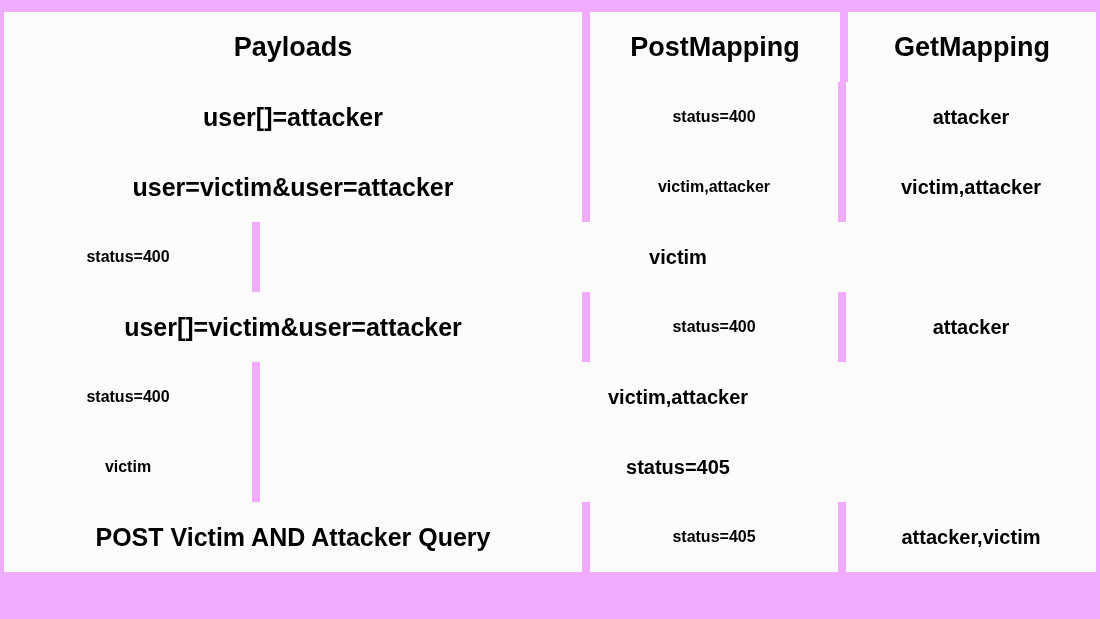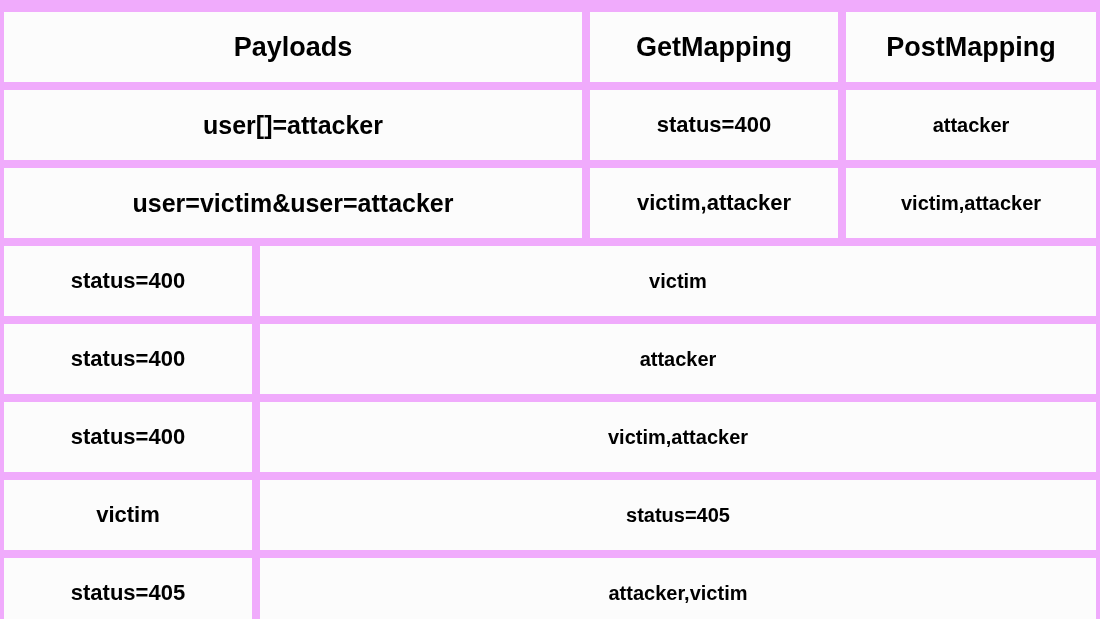--- a/index.html
+++ b/index.html
@@ -29,21 +29,21 @@
   .table-row {
     display: flex;
     flex-direction: row;
     width: 100%;
     flex: 0 0 auto;
     box-sizing: border-box;
   }
 
   
   .table-row + .table-row {
-    margin-top: 8px;
+    margin-top: 0;
     align-items: flex-end;
   }
 
   .cell {
     background: #fcfcfc;
     box-sizing: border-box;
     display: flex;
     align-items: center;
     justify-content: center;
     text-align: center;
@@ -67,64 +67,66 @@
     height: 70px;
     font-size: 27px;
   }
 
   .body-row .cell {
     height: 70px;
     font-size: 25px;
   }
 
   .body-row .col-payloads   { font-size: 25px; }
-  .body-row .col-getmapping { font-size: 22px; }
+  .body-row .col-getmapping { font-size: 16px; }
   .body-row .col-postmapping{ font-size: 20px; }
 </style>
 </head>
 <body>
 
 <div id="table-root">
 
   <div class="table-row header-row">
     <div class="cell col-payloads">Payloads</div>
+    <div class="cell col-postmapping">PostMapping</div>
     <div class="cell col-getmapping">GetMapping</div>
-    <div class="cell col-postmapping">PostMapping</div>
   </div>
 
   <div class="table-row body-row">
     <div class="cell col-payloads">user[]=attacker</div>
     <div class="cell col-getmapping">status=400</div>
     <div class="cell col-postmapping">attacker</div>
   </div>
 
   <div class="table-row body-row">
     <div class="cell col-payloads">user=victim&amp;user=attacker</div>
     <div class="cell col-getmapping">victim,attacker</div>
     <div class="cell col-postmapping">victim,attacker</div>
   </div>
 
   <div class="table-row body-row">
     <div class="cell col-getmapping">status=400</div>
     <div class="cell col-postmapping">victim</div>
   </div>
 
   <div class="table-row body-row">
+    <div class="cell col-payloads">user[]=victim&amp;user=attacker</div>
     <div class="cell col-getmapping">status=400</div>
     <div class="cell col-postmapping">attacker</div>
   </div>
 
   <div class="table-row body-row">
     <div class="cell col-getmapping">status=400</div>
     <div class="cell col-postmapping">victim,attacker</div>
   </div>
 
   <div class="table-row body-row">
     <div class="cell col-getmapping">victim</div>
     <div class="cell col-postmapping">status=405</div>
   </div>
 
   <div class="table-row body-row">
+    <div class="cell col-payloads">POST Victim AND Attacker Query</div>
     <div class="cell col-getmapping">status=405</div>
     <div class="cell col-postmapping">attacker,victim</div>
   </div>
 
 </div>
 
 </body></html>

